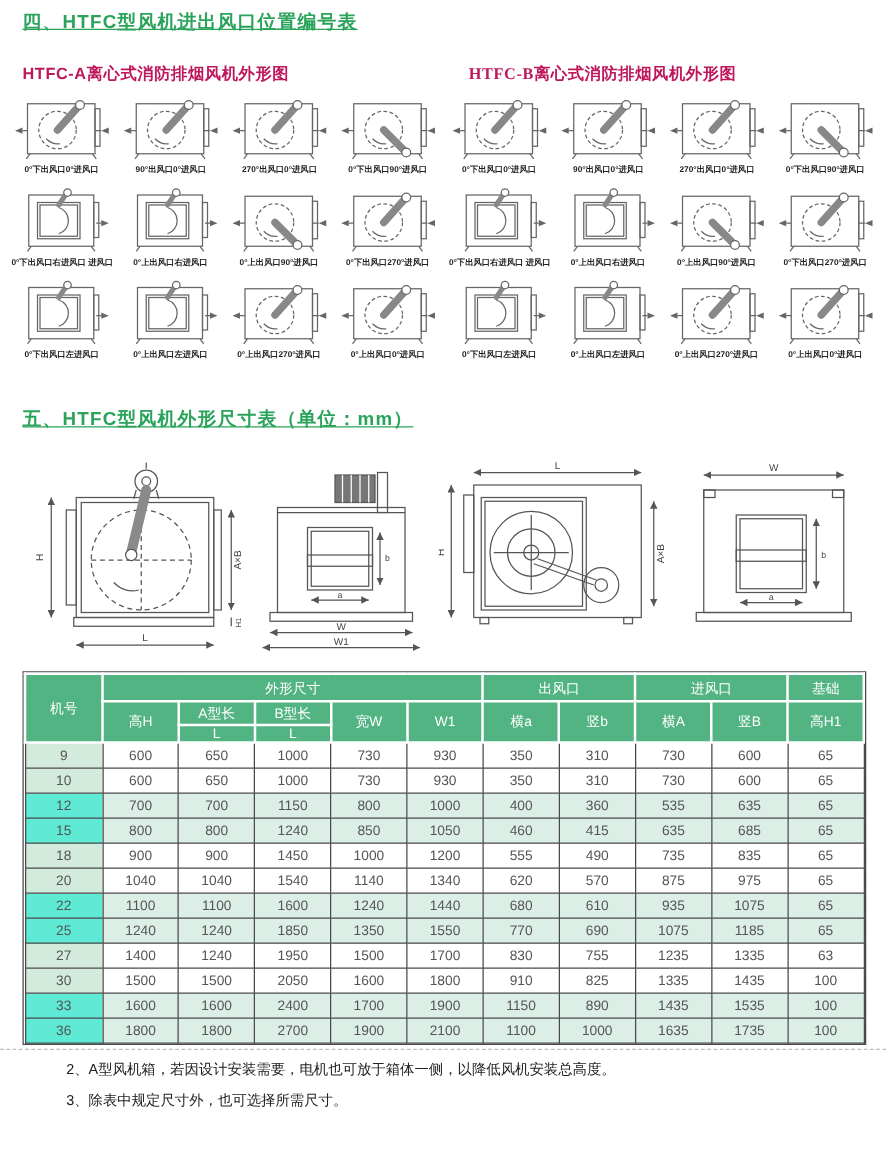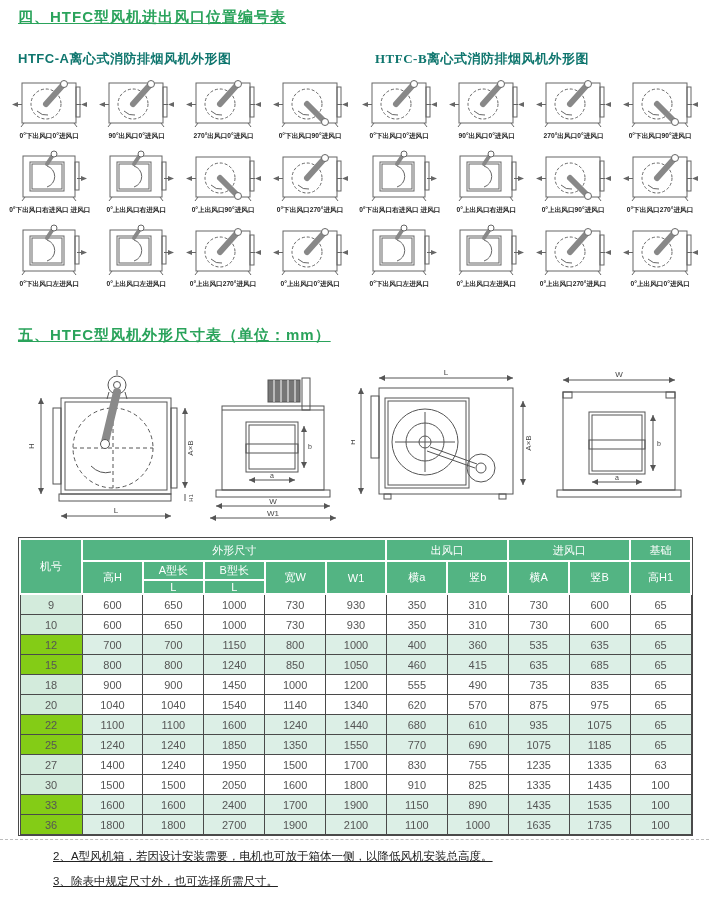--- a/index.html
+++ b/index.html
@@ -3,21 +3,21 @@
 <meta charset="utf-8">
 <style>
   html,body{margin:0;padding:0;}
   body{
     width:709px;height:924px;position:relative;background:#ffffff;
     font-family:"Liberation Sans","DejaVu Sans",sans-serif;color:#333;
     overflow:hidden;
   }
   .abs{position:absolute;}
   .title-green{font-size:15px;font-weight:bold;color:#2aa35b;letter-spacing:1px;text-decoration:underline;}
-  .subhead{font-size:13px;font-weight:bold;color:#0f766e;letter-spacing:0.5px;}
+  .subhead{font-size:13px;font-weight:bold;color:#be185d;letter-spacing:0.5px;}
   
   .diag-col{width:348px;}
   .diag-row{display:grid;grid-template-columns:repeat(4,1fr);margin-bottom:9px;}
   .diag-cell{display:flex;flex-direction:column;align-items:center;overflow:visible;}
   .diag-cap{font-size:7px;font-weight:bold;color:#222;white-space:nowrap;margin-top:1px;transform:scale(0.95);}
   .fan-svg{display:block;}
   
   .drawings{display:flex;justify-content:space-between;align-items:flex-start;}
   
   .tbl-wrap{border:1px solid #4a4a4a;background:#fff;}
@@ -28,24 +28,24 @@
   }
   table.size thead tr:nth-child(1) th{height:20px;}
   table.size thead tr:nth-child(2) th{height:17px;}
   table.size thead tr:nth-child(3) th{height:11px;}
   table.size td{
     border:1px solid #4a4a4a;font-size:11px;color:#555;text-align:center;
     height:19px;padding:0;background:#ffffff;
   }
   table.size td.machine{background:#d3ebdc;}
   table.size tr.stripe td{background:#dcefe6;}
-  table.size tr.stripe td.machine{background:#84cc16;}
+  table.size tr.stripe td.machine{background:#5eead4;}
   .sep-line{border-top:1px dashed #bdbdbd;width:709px;}
   .notes{font-size:11.5px;color:#222;line-height:25px;}
-  .notes .note-follow{padding-left:23px;text-decoration:underline;}
+  .notes .note-follow{padding-left:23px;}
   svg text{font-family:"Liberation Sans","DejaVu Sans",sans-serif;}
 </style>
 </head>
 <body>
 
 <div class="abs title-green" style="left:18px;top:8px;">四、HTFC型风机进出风口位置编号表</div>
 
 <div class="abs subhead" style="left:18px;top:50px;">HTFC-A离心式消防排烟风机外形图</div>
 <div class="abs subhead" style="left:375px;top:50px;font-family:Liberation Serif, serif;">HTFC-B离心式消防排烟风机外形图</div>
 

